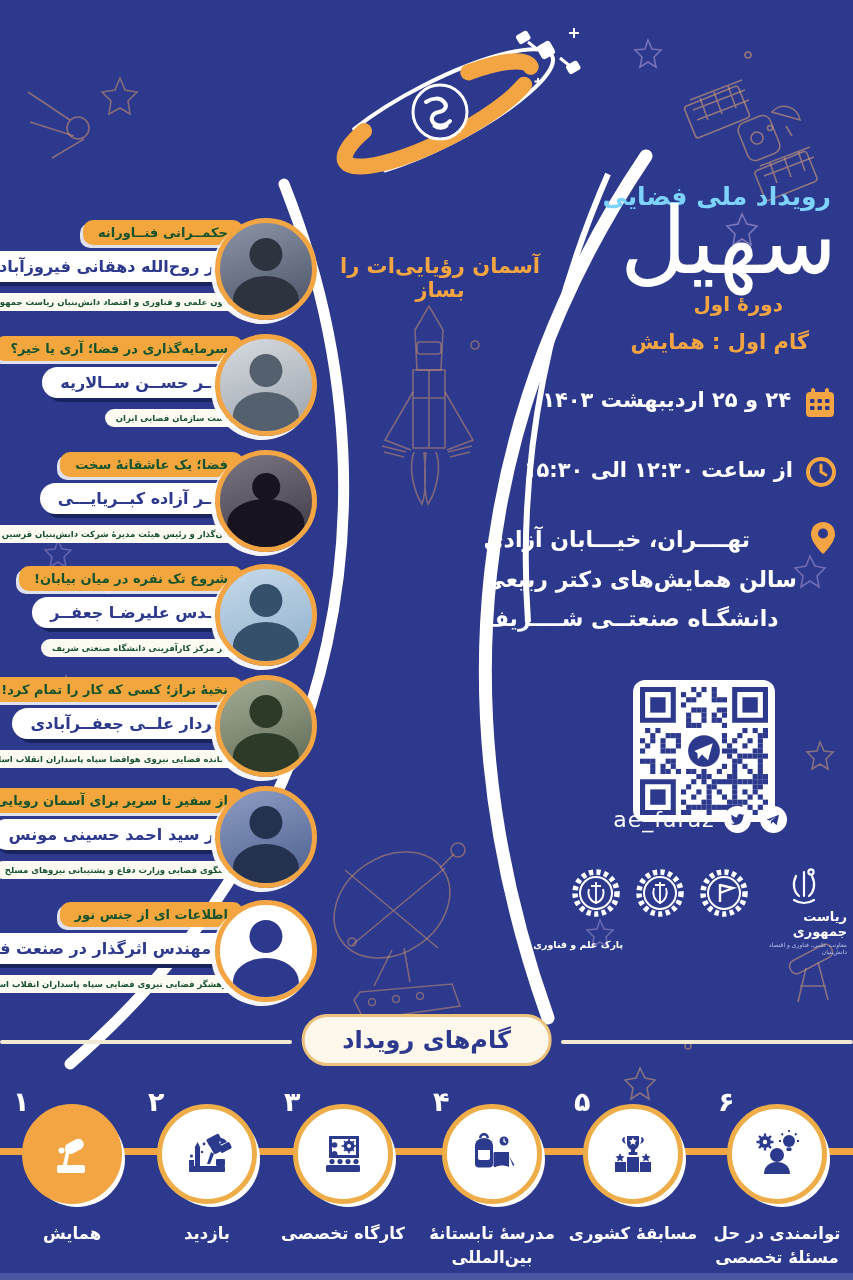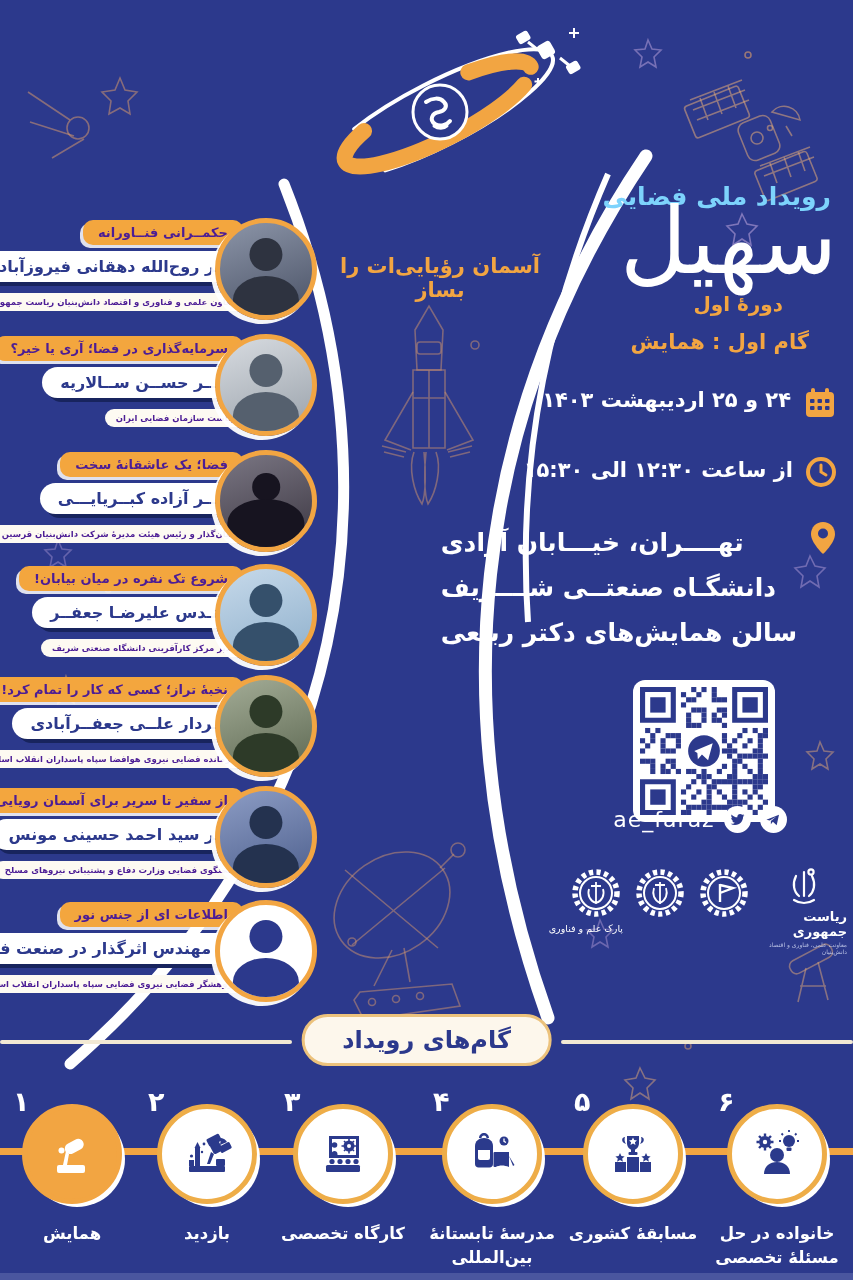--- a/index.html
+++ b/index.html
@@ -19,45 +19,45 @@
   .cat{position:absolute;right:22px;top:182px;color:#7dd3fc;font-weight:bold;font-size:25px;z-index:3}
   .title{position:absolute;right:16px;top:196px;color:#ffffff;font-weight:normal;font-size:92px;
     line-height:1;z-index:3;letter-spacing:-2px}
   .edition{position:absolute;right:70px;top:292px;color:#f2a542;font-weight:bold;font-size:20px;z-index:4}
   .step1{position:absolute;right:44px;top:330px;color:#f2a542;font-weight:bold;font-size:21px;z-index:3}
 
   .inforow{position:absolute;right:16px;display:flex;align-items:flex-start;gap:12px;z-index:3;
     color:#fff;font-weight:bold}
   .inforow .txt{font-size:21px;line-height:1.4;text-align:left}
   .r-date{top:386px}.r-time{top:456px}.r-loc{top:520px}
-  .r-loc .txt{font-size:25px;line-height:1.8}
+  .r-loc .txt{font-size:22px;line-height:1.8}
 
   .reg{position:absolute;right:40px;top:640px;width:240px;text-align:center;z-index:3;
     color:#fff;font-size:11.5px;font-weight:bold;line-height:1.9}
   .reg .hl{color:#f2a542}
 
   .qr-card{position:absolute;right:78px;top:680px;width:128px;height:128px;background:#fff;
     border-radius:12px;padding:7px;z-index:3}
   .handle{position:absolute;right:48px;top:806px;width:210px;display:flex;align-items:center;
     justify-content:center;gap:9px;z-index:3}
   .handle .h-txt{color:#fff;font-weight:normal;font-size:22px;letter-spacing:1px;direction:ltr}
   .sicon{width:27px;height:27px;border-radius:50%;background:#fff;display:flex;
     align-items:center;justify-content:center}
 
   .logos{position:absolute;right:6px;top:866px;width:282px;display:flex;align-items:flex-start;
     gap:10px;z-index:3;justify-content:flex-start}
   .logo-item{width:58px}
   .logo-item.wide{width:92px}
-  .logo-cap{color:#fff;font-size:9.5px;font-weight:normal;white-space:nowrap;margin-top:3px}
+  .logo-cap{color:#fff;font-size:9.5px;font-weight:bold;white-space:nowrap;margin-top:19px}
   .pres-title{color:#fff;font-size:13px;font-weight:bold;margin-top:1px}
   .pres-sub{color:#cfd6f2;font-size:6px;margin-top:2px;opacity:.85;filter:blur(.3px)}
 
   
   .card{position:absolute;left:0;width:335px;height:116px;z-index:3}
-  .pill{position:absolute;white-space:nowrap;text-align:center;font-weight:bold;color:#4c1d95}
+  .pill{position:absolute;white-space:nowrap;text-align:center;font-weight:bold;color:#14532d}
   .topic{top:6px;right:92px;background:#f3a63e;border-radius:10px;padding:5px 15px;font-size:13px;
     box-shadow:-3px 3px 0 rgba(255,255,255,.85)}
   .name{top:37px;right:78px;background:#fff;border-radius:18px;padding:6px 18px;font-size:16px;
     color:#2c398c;box-shadow:4px 5px 0 -1px #18245e}
   .role{top:79px;right:88px;background:#fdfaf2;border-radius:9px;padding:4px 11px;font-size:8.5px}
   .photo{position:absolute;top:4px;right:18px;width:92px;height:92px;border-radius:50%;
     border:5px solid #f2a542;box-shadow:-4px 4px 0 rgba(255,255,255,.95);overflow:hidden;z-index:4}
   .photo .ph-head{position:absolute;top:16%;left:50%;transform:translateX(-50%);width:36%;height:36%;
     border-radius:50%}
   .photo .ph-body{position:absolute;top:58%;left:50%;transform:translateX(-50%);width:72%;height:52%;
@@ -210,22 +210,22 @@
     <div class="txt">از ساعت ۱۲:۳۰ الی ۱۵:۳۰</div>
   </div>
 
   <div class="inforow r-loc">
     <svg width="28" height="36" viewBox="0 0 28 36">
       <path d="M14 2 C7 2 2 7.5 2 14 C2 23 14 34 14 34 C14 34 26 23 26 14 C26 7.5 21 2 14 2 Z" fill="#f2a542"></path>
       <circle cx="14" cy="13.5" r="5" fill="#2c398c"></circle>
     </svg>
     <div class="txt">
       <div>تهــــران، خیـــابان آزادی</div>
+      <div>سالن همایش‌های دکتر ربیعی</div>
       <div>دانشگـاه صنعتــی شــــریف</div>
-      <div>سالن همایش‌های دکتر ربیعی</div>
     </div>
   </div>
 
 
   <div class="qr-card">
     <svg id="qr-svg" width="128" height="128" viewBox="0 0 25 25">
       <g fill="#2c398c">
 
         <path d="M0 0 h7 v7 h-7z M1 1 v5 h5 v-5z" fill-rule="evenodd"></path>
         <rect x="2" y="2" width="3" height="3"></rect>
@@ -639,17 +639,17 @@
           <path d="M14 5.5 v3 M14 19.5 v3 M5.5 14 h3 M19.5 14 h3 M8 8 l2.2 2.2 M17.8 17.8 l2.2 2.2 M20 8 l-2.2 2.2 M10.2 17.8 L8 20" stroke="#2b3a8c" stroke-width="2.4"></path>
           <circle cx="14" cy="14" r="2.2" fill="#ffffff"></circle>
           <circle cx="38" cy="13" r="6"></circle>
           <rect x="35.5" y="19.5" width="5" height="3.5" rx="1"></rect>
           <path d="M38 4 v-2 M30 13 h-2 M46 13 h2 M32 7 l-1.5 -1.5 M44 7 l1.5 -1.5" stroke="#2b3a8c" stroke-width="1.8"></path>
           <circle cx="26" cy="27" r="7"></circle>
           <path d="M13 46 c0 -8 6 -12 13 -12 c7 0 13 4 13 12z"></path>
         </g>
       </svg>
     </div>
-    <div class="label">خانواده در حل مسئلهٔ تخصصی</div>
+    <div class="label">توانمندی در حل مسئلهٔ تخصصی</div>
   </div>
 
   <div class="bottom-strip"></div>
 </div>
 
 </body></html>

